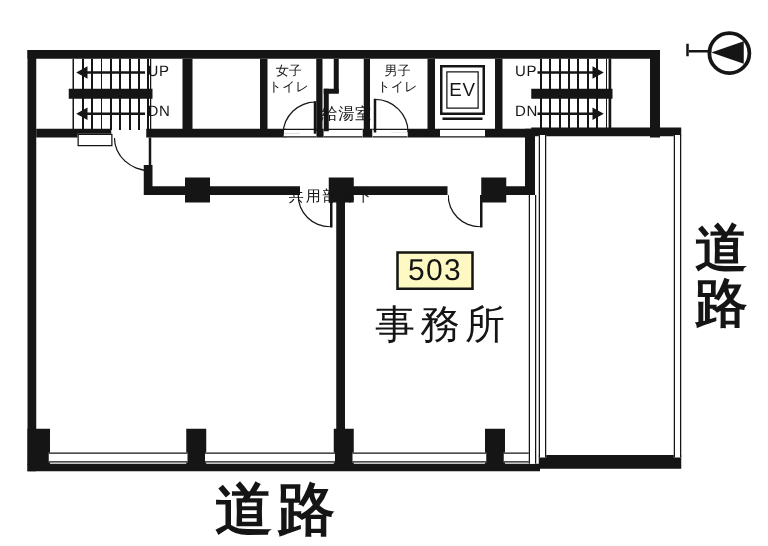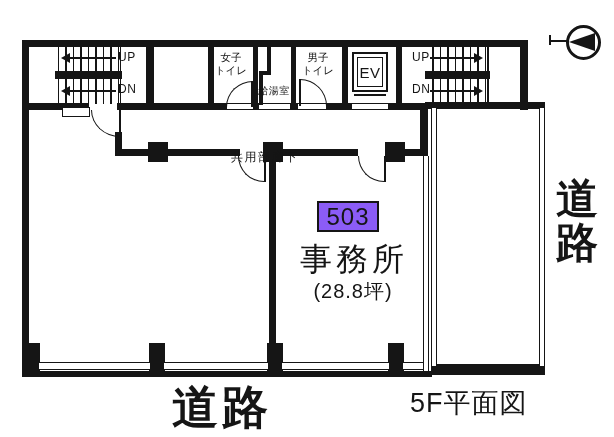--- a/index.html
+++ b/index.html
@@ -18,23 +18,23 @@
   .arc.tl{border-left:1.4px solid #151515;border-top:1.4px solid #151515;border-top-left-radius:100% 100%;}
   .arc.tr{border-right:1.4px solid #151515;border-top:1.4px solid #151515;border-top-right-radius:100% 100%;}
   .ah{position:absolute;width:0;height:0;}
   .ah.l{border-top:5px solid transparent;border-bottom:5px solid transparent;border-right:9px solid #151515;}
   .ah.r{border-top:5px solid transparent;border-bottom:5px solid transparent;border-left:9px solid #151515;}
   .lbl{position:absolute;line-height:1.15;white-space:nowrap;}
   .ctr{text-align:center;}
   .updn{font-size:12px;font-weight:normal;letter-spacing:.5px;}
   .room2{font-size:10.5px;line-height:1.25;white-space:normal;}
   .room2 span{display:block;}
-  .kitch{font-size:10px;letter-spacing:.5px;}
+  .kitch{font-size:13px;letter-spacing:.5px;font-family:Liberation Mono, monospace;}
   .corr{font-size:12px;letter-spacing:1.5px;margin-top:33px;}
-  .unitbox{position:absolute;border:2.5px solid #151515;background:#8b5cf6;font-size:24px;letter-spacing:1px;display:flex;align-items:center;justify-content:center;}
+  .unitbox{position:absolute;border:2.5px solid #151515;background:#fef9c3;font-size:24px;letter-spacing:1px;display:flex;align-items:center;justify-content:center;}
   .use{font-size:32px;letter-spacing:4px;}
   .area{font-size:20px;letter-spacing:1px;}
   .roadB{font-size:46px;font-weight:900;letter-spacing:4px;}
   .roadR{font-size:42px;font-weight:900;line-height:1.05;white-space:normal;word-break:break-all;width:46px;}
   .cap{font-size:27px;letter-spacing:1px;}
   .evbox{position:absolute;border:2px solid #151515;background:#fff;}
   .evin{position:absolute;left:3px;top:3px;right:3px;bottom:3px;border:1.5px solid #151515;display:flex;align-items:center;justify-content:center;font-size:15px;letter-spacing:.5px;}
   .step{position:absolute;background:#fff;border:1.5px solid #151515;}
   .compass{position:absolute;}
 </style>
@@ -142,25 +142,23 @@
   <div class="lbl room2 ctr" style="left:295px;top:51px;width:46px;">
     <span>男子</span>
       <span>トイレ</span>
   </div>
   <div class="lbl corr" style="left:231px;top:118px;">共用部廊下</div>
 
   <div class="unitbox" style="left:317px;top:201px;width:62px;height:31px;">
     <span>503</span>
   </div>
   <div class="lbl use ctr" style="left:300px;top:241px;width:106px;">事務所</div>
-  <div class="lbl area ctr" style="left:300px;top:280px;width:106px;">(28.8坪)</div>
 
   <div class="lbl roadB" style="left:172px;top:381px;">道路</div>
   <div class="lbl roadR" style="left:556px;top:177px;">道路</div>
-  <div class="lbl cap" style="left:410px;top:388px;">5F平面図</div>
 
   <div class="compass" style="left:545px;top:22px;width:62px;height:42px;">
     <div style="position:absolute;left:21px;top:3px;width:35px;height:35px;border:3px solid #151515;border-radius:50%;"></div>
     <div style="position:absolute;left:24px;top:11px;width:0;height:0;border-right:26px solid #151515;border-top:9.5px solid transparent;border-bottom:9.5px solid transparent;"></div>
     <div style="position:absolute;left:6px;top:18px;width:18px;height:2px;background:#151515;"></div>
     <div style="position:absolute;left:4px;top:13px;width:2px;height:10px;background:#151515;"></div>
   </div>
 
 </div>
 

